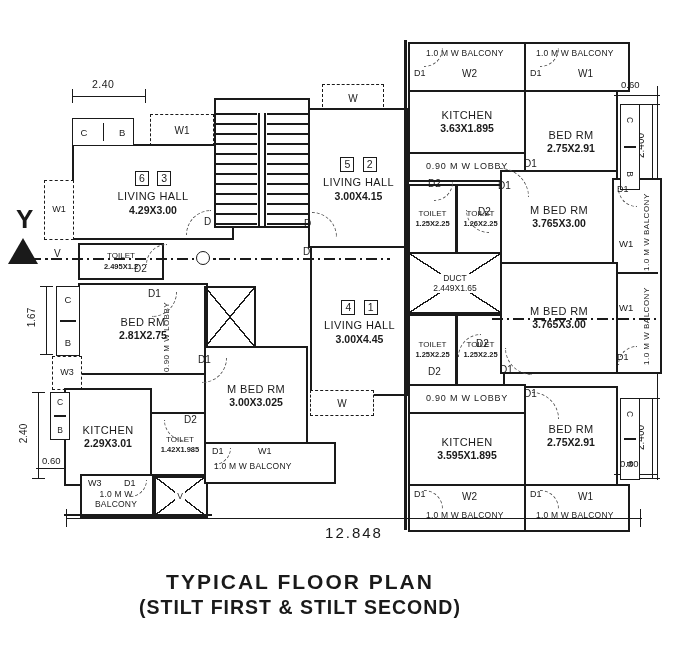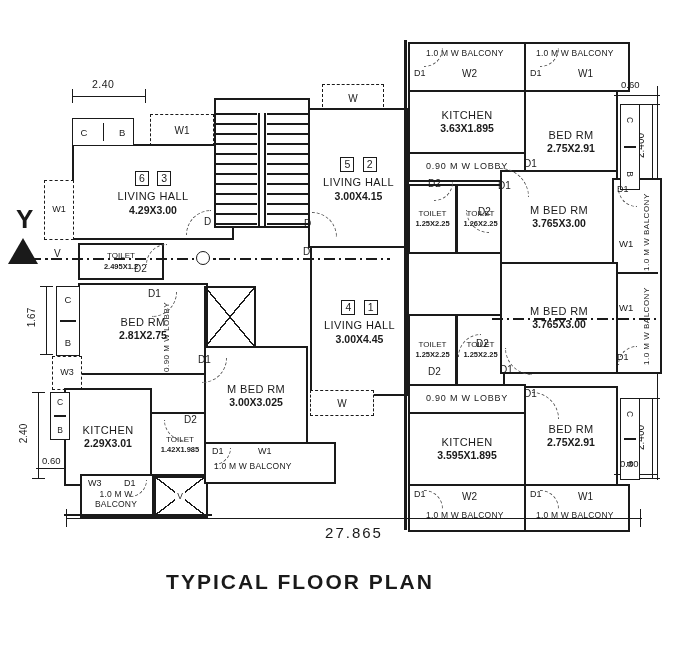--- a/index.html
+++ b/index.html
@@ -268,20 +268,24 @@
     <span class="lbl" style="left:5px;top:58px;font-size:9.5px;">W1</span>
     <span class="lbl" style="left:5px;top:122px;font-size:9.5px;">W1</span>
     <span class="lbl" style="left:3px;top:172px;font-size:9px;">D1</span>
     <div class="vtext" style="left:28px;top:6px;height:85px;">1.0 M W BALCONY</div>
     <div class="vtext" style="left:28px;top:100px;height:85px;">1.0 M W BALCONY</div>
   </div>
   <div class="hline" style="left:612px;top:272px;width:46px;height:1.5px;"></div>
   <div class="arc arc-bl" style="left:618px;top:188px;width:18px;height:18px;"></div>
   <div class="arc arc-tl" style="left:618px;top:346px;width:18px;height:18px;"></div>
 
+  <div class="xbox" style="left:408px;top:252px;width:90px;height:58px;">
+    <span>DUCT</span>
+    <span>2.449X1.65</span>
+  </div>
   <div class="room sm" style="left:408px;top:314px;width:45px;height:68px;">
     <div class="nm">TOILET</div>
     <div class="dm">1.25X2.25</div>
   </div>
   <div class="room sm" style="left:456px;top:314px;width:45px;height:68px;">
     <div class="nm">TOILET</div>
     <div class="dm">1.25X2.25</div>
   </div>
   <div class="lbl" style="left:476px;top:338px;">D2</div>
   <div class="arc arc-tl" style="left:458px;top:334px;width:22px;height:22px;"></div>
@@ -330,17 +334,18 @@
   <div class="balc" style="left:524px;top:484px;width:102px;height:44px;">
     <span class="lbl" style="left:4px;top:3px;font-size:9px;">D1</span>
     <span class="lbl" style="left:52px;top:5px;font-size:10px;">W1</span>
     <div class="btxt" style="left:10px;top:24px;">1.0 M W BALCONY</div>
   </div>
   <div class="arc arc-tr" style="left:540px;top:490px;width:18px;height:18px;"></div>
 
   <div class="dimline-h" style="left:66px;top:518px;width:576px;"></div>
   <div class="tick" style="left:66px;top:509px;width:1.3px;height:18px;"></div>
   <div class="tick" style="left:640px;top:509px;width:1.3px;height:18px;"></div>
-  <div class="dimtxt" style="left:66px;top:524px;width:576px;text-align:center;font-size:15px;letter-spacing:2px;">27.865</div>
+  <div class="dimtxt" style="left:66px;top:524px;width:576px;text-align:center;font-size:15px;letter-spacing:2px;">12.848</div>
 
   <div class="title" style="top:570px;font-size:21px;letter-spacing:2px;">TYPICAL  FLOOR PLAN</div>
+  <div class="title" style="top:596px;font-size:19.5px;letter-spacing:1px;">(STILT FIRST &amp; STILT SECOND)</div>
 
 </div>
 
 </body></html>

